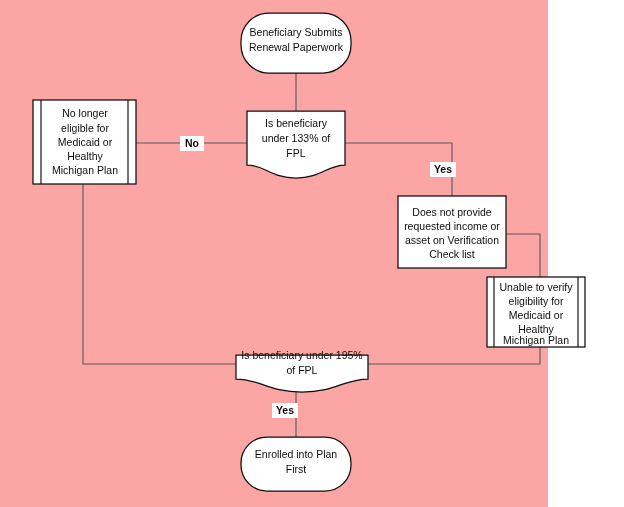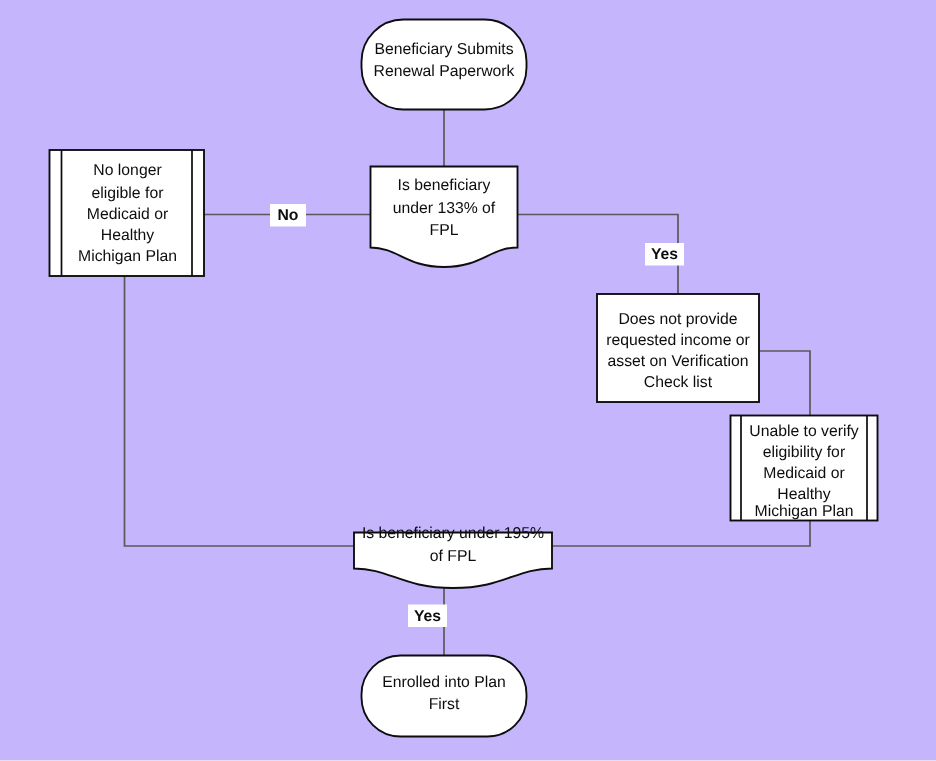--- a/index.html
+++ b/index.html
@@ -9,23 +9,23 @@
     background: #ffffff;
   }
   body {
     width: 624px;
     height: 507px;
     font-family: "Liberation Sans", sans-serif;
     overflow: hidden;
   }
   #flowchart-root {
     position: relative;
-    width: 624px;
+    width: 548px;
     height: 507px;
-    background: #c4b5fd;
+    background: #fca5a5;
   }
   svg.flow-canvas {
     position: absolute;
     top: 0;
     left: 0;
     width: 624px;
     height: 507px;
   }
   .shape-outline {
     fill: #ffffff;

